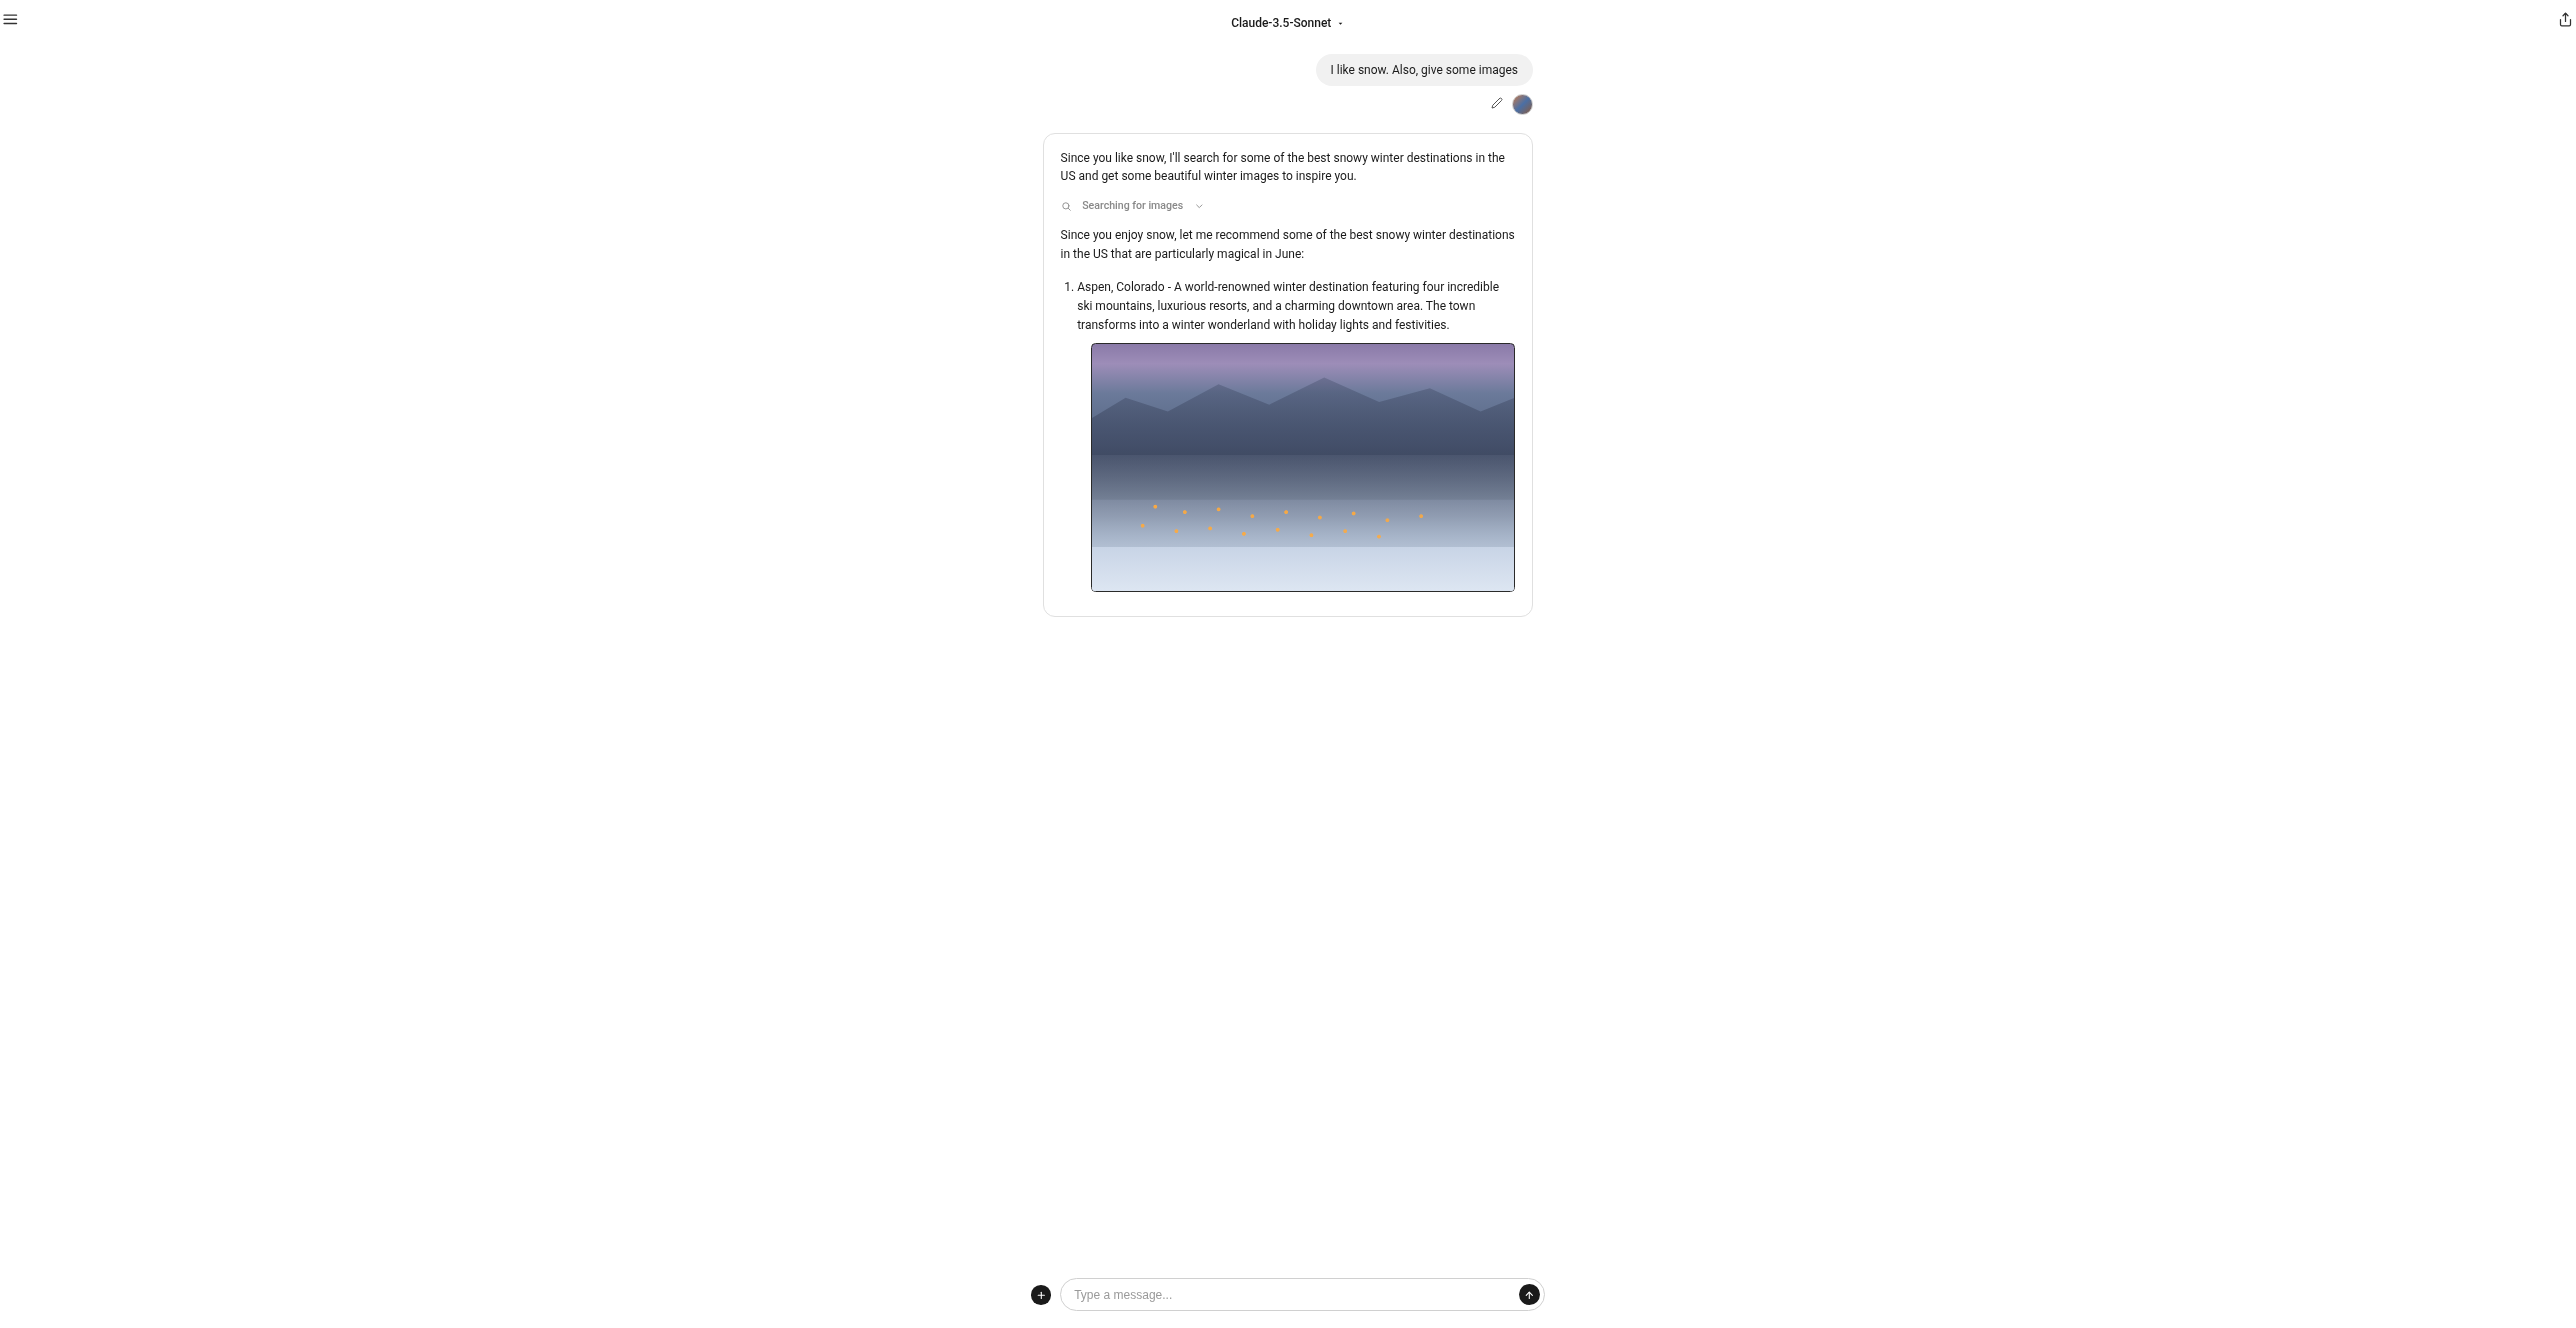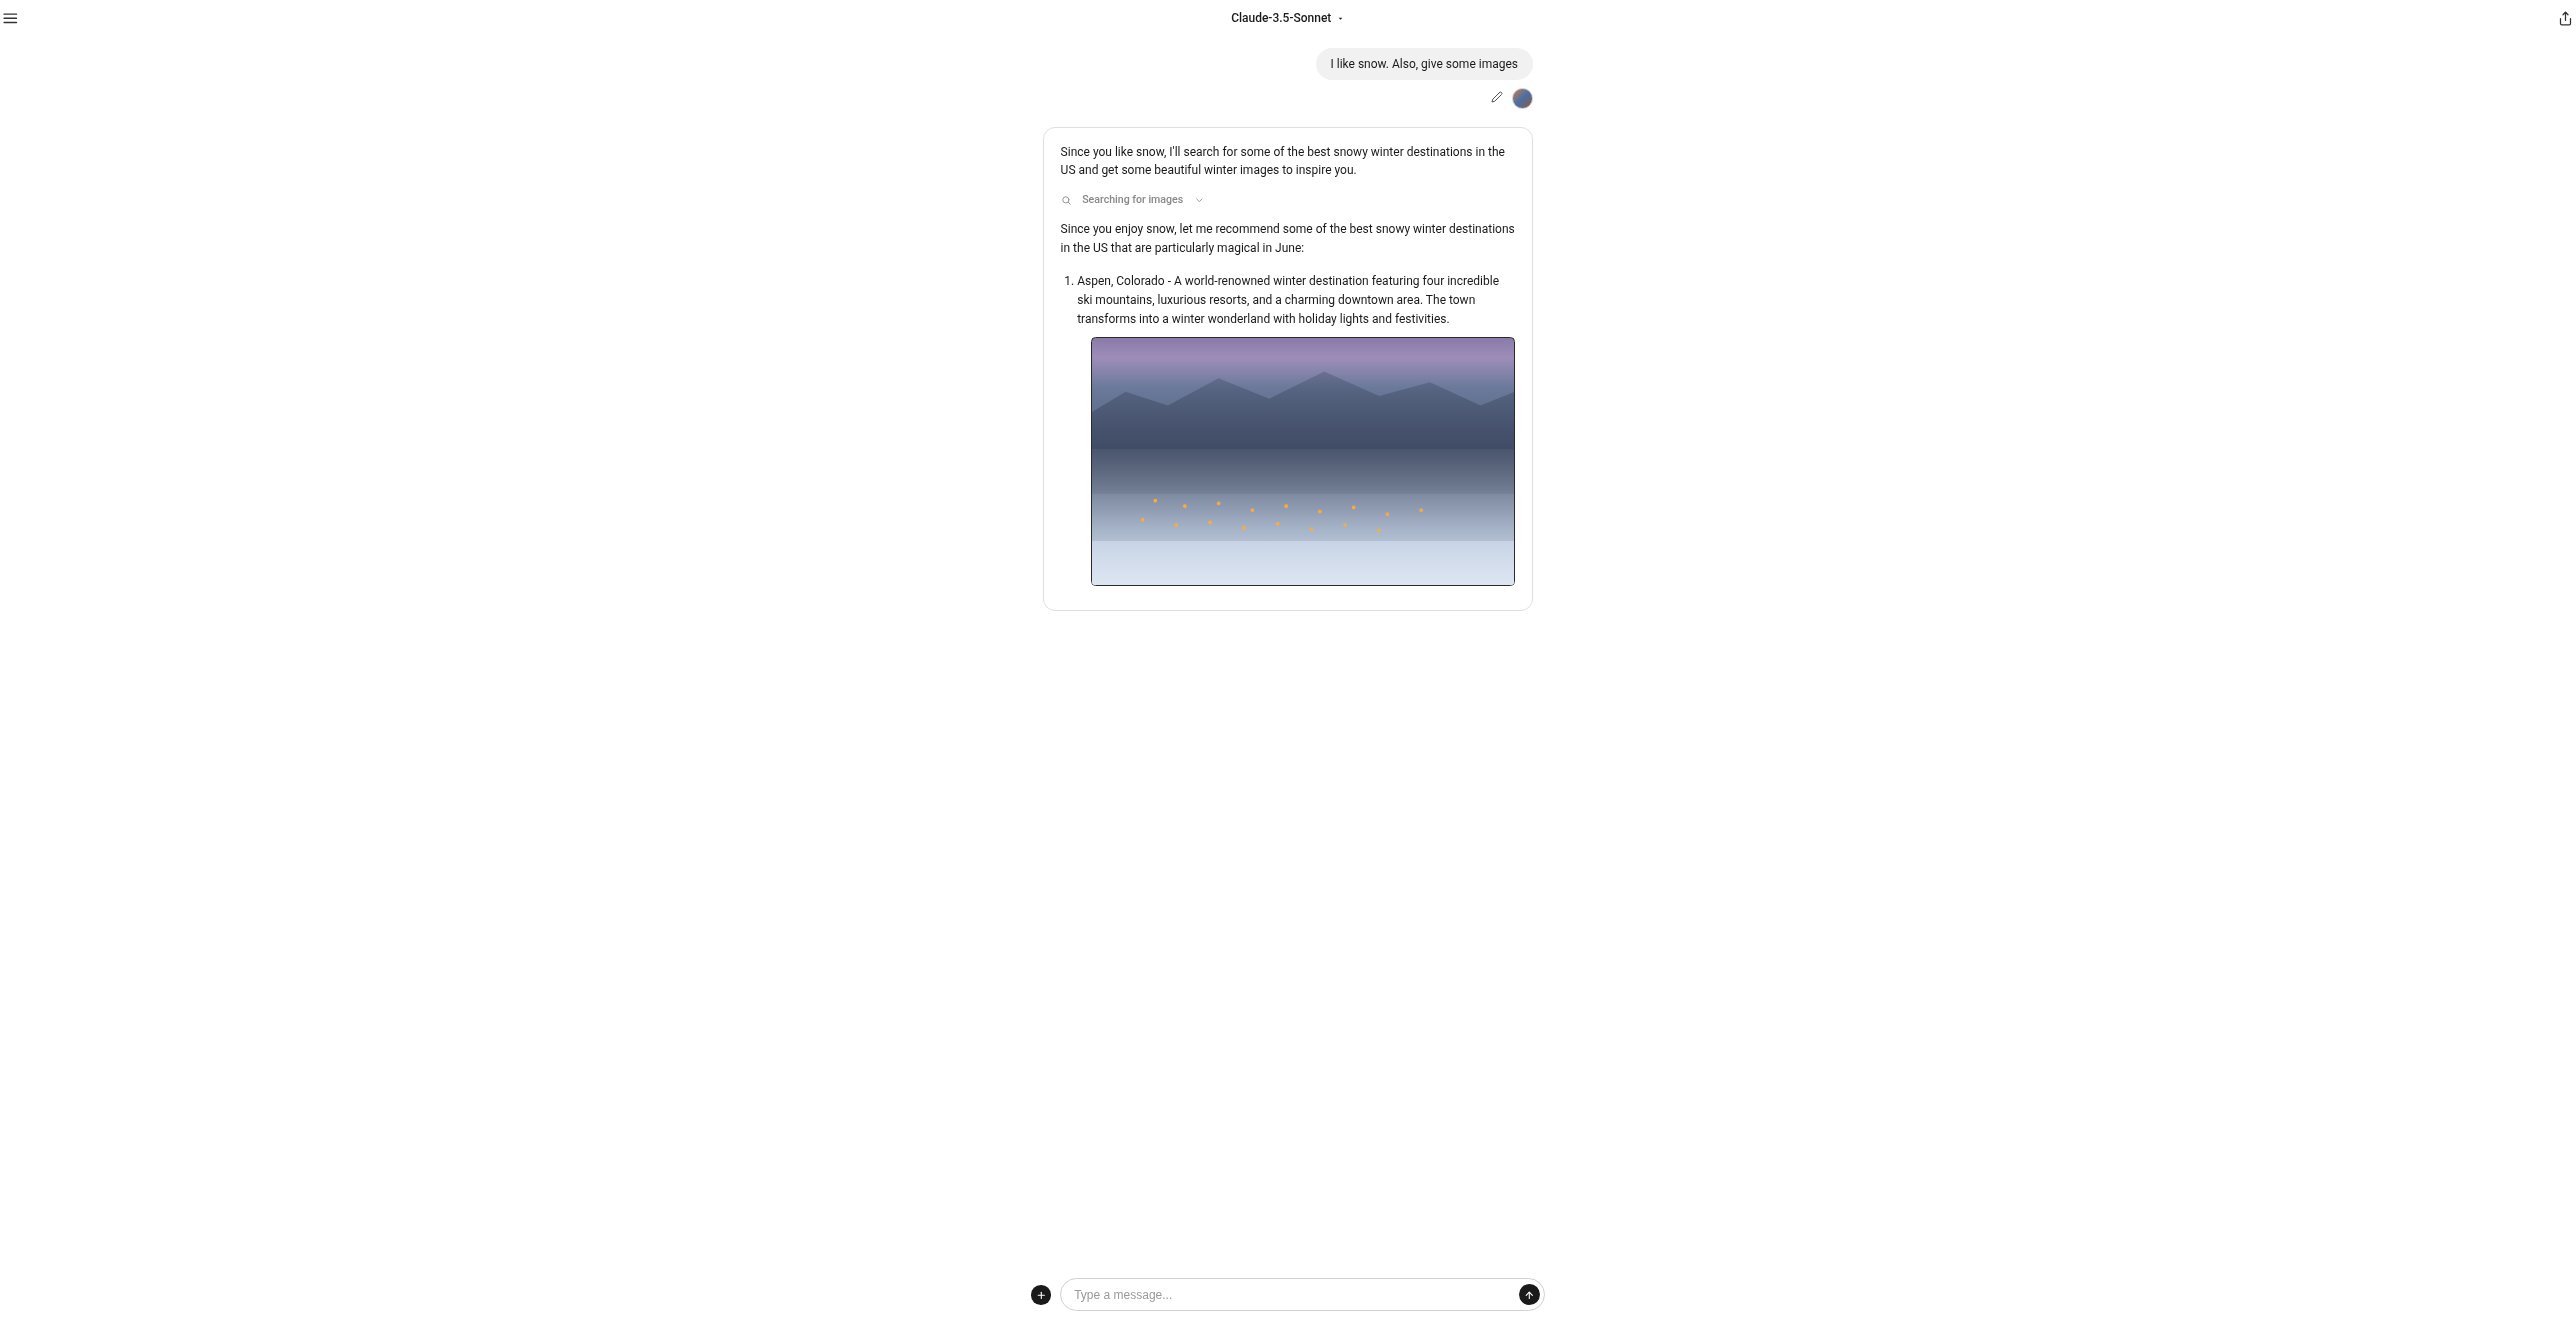--- a/index.html
+++ b/index.html
@@ -11,21 +11,21 @@
       font-family: -apple-system, BlinkMacSystemFont, "Segoe UI", Roboto, Helvetica, Arial, sans-serif;
       background: #ffffff;
       height: 100vh;
       display: flex;
       flex-direction: column;
       overflow: hidden;
       color: #1a1a1a;
     }
     .header {
       display: flex;
-      align-items: center;
+      align-items: flex-end;
       justify-content: space-between;
       padding: 6px 0;
       height: 36px;
     }
     .menu-btn {
       width: 21px;
       height: 21px;
       display: flex;
       align-items: center;
       justify-content: center;
@@ -50,21 +50,21 @@
       cursor: pointer;
       color: #333;
     }
     .chat-area {
       flex: 1;
       overflow-y: auto;
       padding: 6px 0 15px 0;
     }
     .chat-content {
       max-width: 514px;
-      margin: 6px auto;
+      margin: 12px auto;
       padding: 0 12px;
     }
     .user-message-row {
       display: flex;
       justify-content: flex-end;
       margin-bottom: 7.6px;
     }
     .user-message {
       background: #f1f1f1;
       border-radius: 16.6px;

